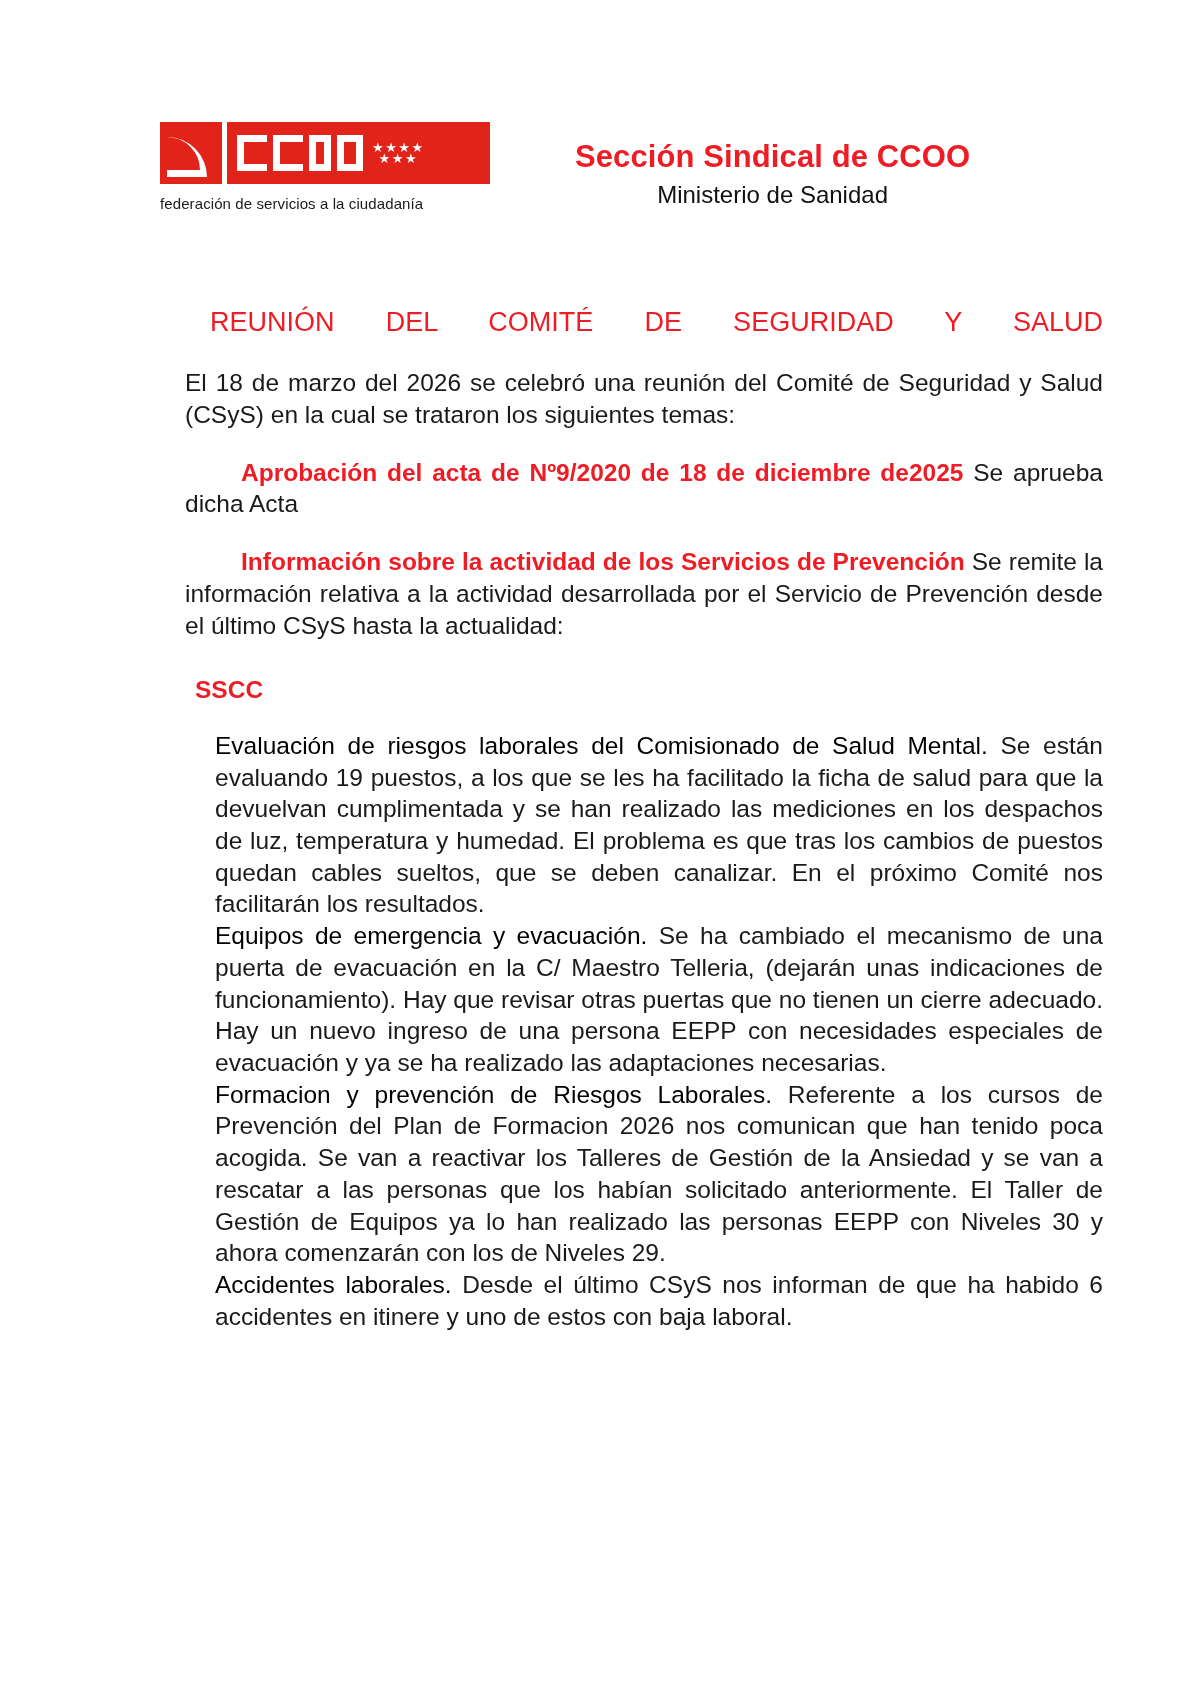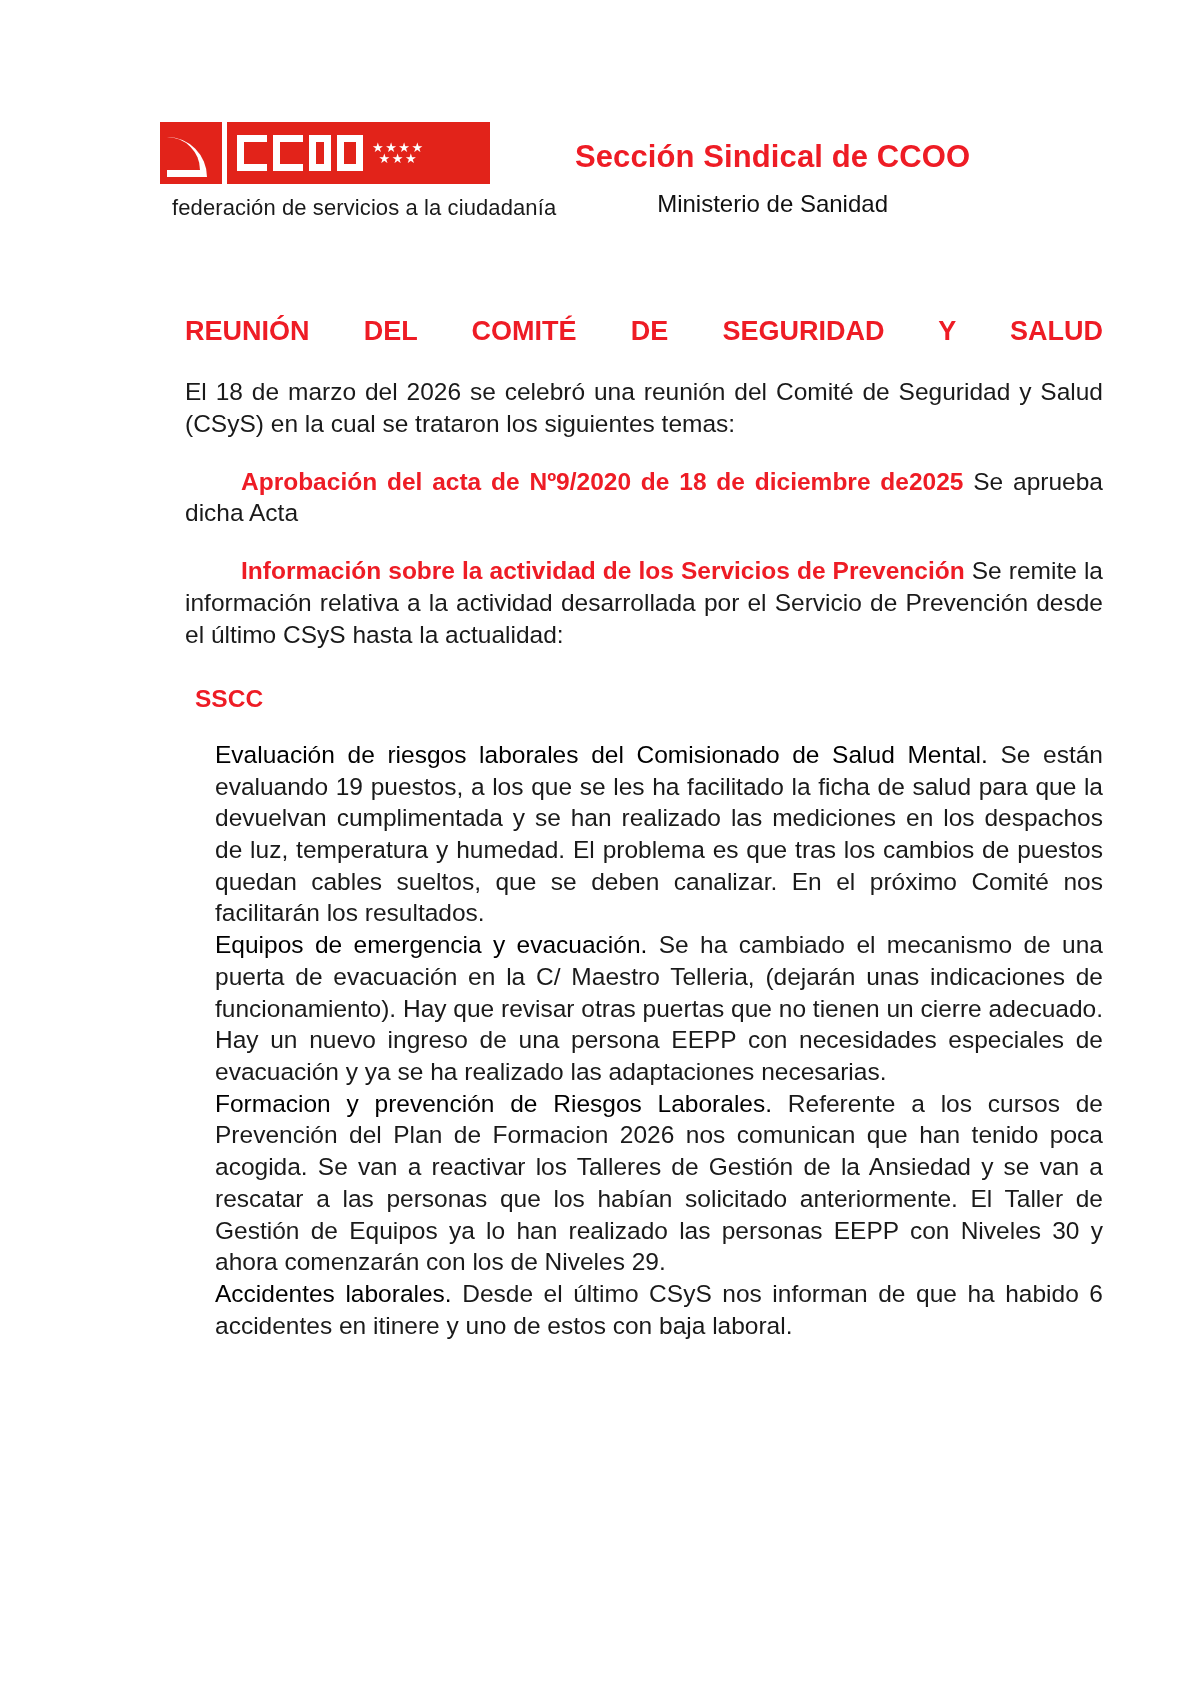--- a/index.html
+++ b/index.html
@@ -103,59 +103,59 @@
     margin-left: 9px;
     line-height: 0.85;
     color: #ffffff;
     font-size: 13px;
     letter-spacing: 1.5px;
     text-align: center;
   }
   .logo-stars div { white-space: nowrap; }
   .logo-tag {
     margin-top: 11px;
-    font-size: 22px;
+    font-size: 15px;
     color: #1a1a1a;
     letter-spacing: 0.1px;
     white-space: nowrap;
-    margin-left: 12px;
   }
   .header-titles {
     margin-left: 85px;
     padding-top: 17px;
   }
   .hdr-main {
     color: #ee1c25;
     font-weight: bold;
     font-size: 31px;
     letter-spacing: 0.1px;
   }
   .hdr-sub {
     color: #111111;
     font-size: 24px;
-    margin-top: 15px;
+    margin-top: 6px;
     text-align: center;
   }
 
   
   .content {
     margin: 0 auto;
     width: 918px;
     padding-left: 88px;
     padding-right: 0;
     box-sizing: content-box;
   }
   .doc-title {
     color: #ee1c25;
-    font-weight: bold;
+    font-weight: normal;
     font-size: 27px;
     line-height: 1.33;
     text-align: justify;
     margin-top: 93px;
     text-transform: none;
+    margin-left: 25px;
   }
   .doc-title .t-line1 {
     display: block;
     text-align: justify;
     text-align-last: justify;
   }
   .doc-title .t-line2 { display: block; }
 
   p.para {
     font-size: 24.5px;

